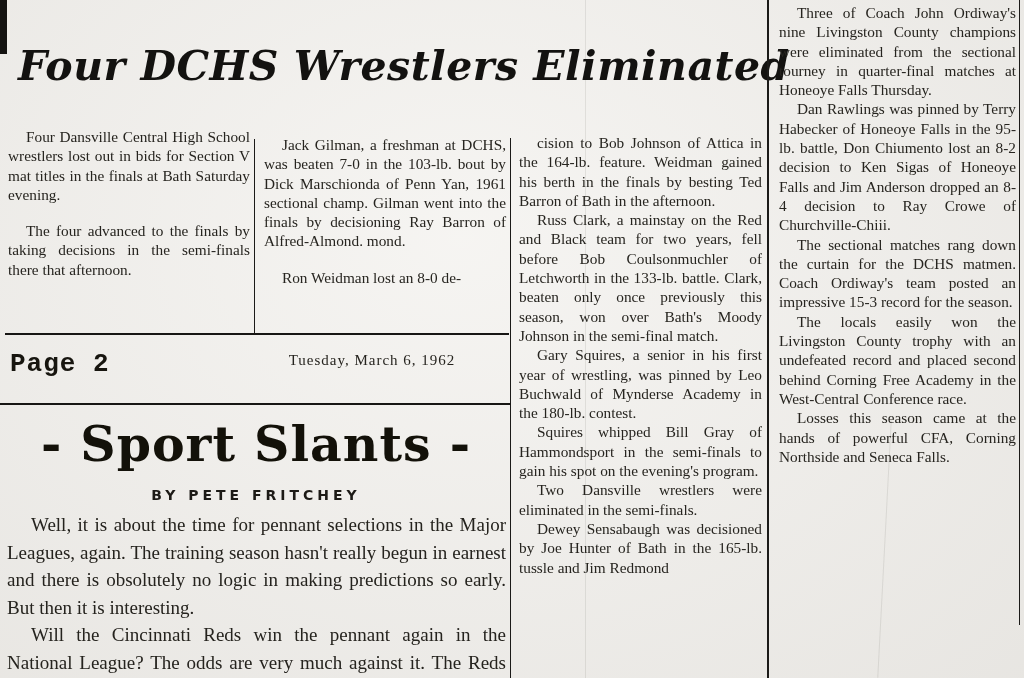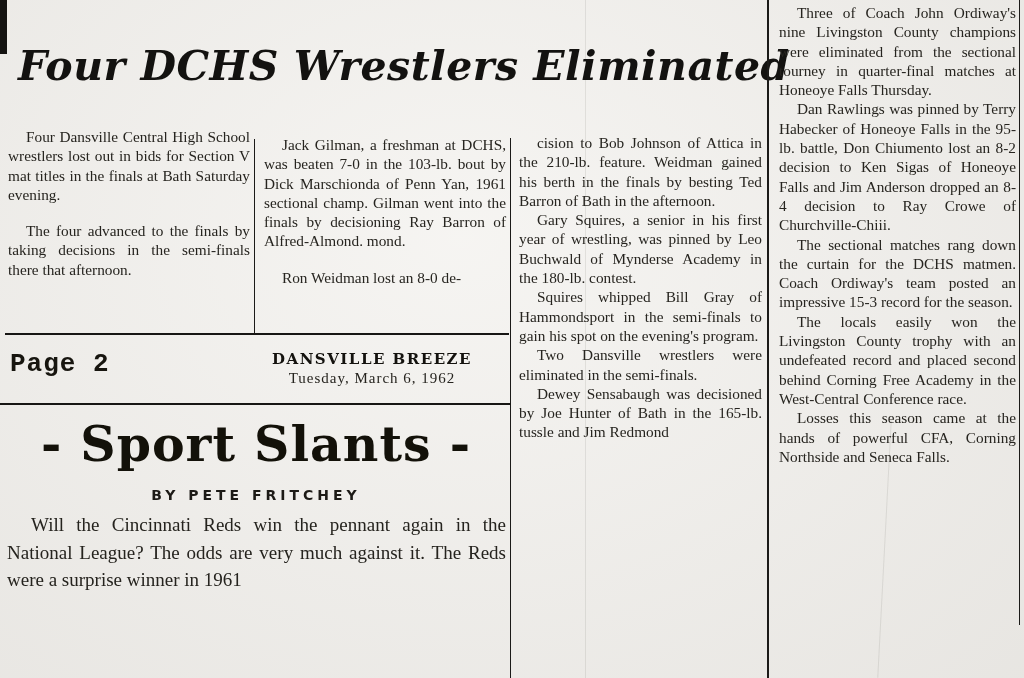--- a/index.html
+++ b/index.html
@@ -91,42 +91,43 @@
     <p>Four Dansville Central High School wrestlers lost out in bids for Section V mat titles in the finals at Bath Saturday evening.</p>
     <p>The four advanced to the finals by taking decisions in the semi-finals there that afternoon.</p>
   </div>
 
   <div class="news-col gapped" style="left:264px;top:135px;width:242px;">
     <p>Jack Gilman, a freshman at DCHS, was beaten 7-0 in the 103-lb. bout by Dick Marschionda of Penn Yan, 1961 sectional champ. Gilman went into the finals by decisioning Ray Barron of Alfred-Almond. mond.</p>
     <p>Ron Weidman lost an 8-0 de-</p>
   </div>
 
   <div class="news-col" style="left:519px;top:133px;width:243px;height:545px;overflow:hidden;">
-    <p>cision to Bob Johnson of Attica in the 210-lb. feature. Weidman gained his berth in the finals by besting Ted Barron of Bath in the afternoon.</p>
+    <p>cision to Bob Johnson of Attica in the 164-lb. feature. Weidman gained his berth in the finals by besting Ted Barron of Bath in the afternoon.</p>
+    <p>Russ Clark, a mainstay on the Red and Black team for two years, fell before Bob Coulsonmuchler of Letchworth in the 133-lb. battle. Clark, beaten only once previously this season, won over Bath's Moody Johnson in the semi-final match.</p>
     <p>Gary Squires, a senior in his first year of wrestling, was pinned by Leo Buchwald of Mynderse Academy in the 180-lb. contest.</p>
     <p>Squires whipped Bill Gray of Hammondsport in the semi-finals to gain his spot on the evening's program.</p>
     <p>Two Dansville wrestlers were eliminated in the semi-finals.</p>
     <p>Dewey Sensabaugh was decisioned by Joe Hunter of Bath in the 165-lb. tussle and Jim Redmond</p>
   </div>
 
   <div class="news-col" style="left:779px;top:3px;width:237px;height:675px;overflow:hidden;">
     <p>Three of Coach John Ordiway's nine Livingston County champions were eliminated from the sectional tourney in quarter-final matches at Honeoye Falls Thursday.</p>
     <p>Dan Rawlings was pinned by Terry Habecker of Honeoye Falls in the 95-lb. battle, Don Chiumento lost an 8-2 decision to Ken Sigas of Honeoye Falls and Jim Anderson dropped an 8-4 decision to Ray Crowe of Churchville-Chiii.</p>
     <p>The sectional matches rang down the curtain for the DCHS matmen. Coach Ordiway's team posted an impressive 15-3 record for the season.</p>
     <p>The locals easily won the Livingston County trophy with an undefeated record and placed second behind Corning Free Academy in the West-Central Conference race.</p>
     <p>Losses this season came at the hands of powerful CFA, Corning Northside and Seneca Falls.</p>
   </div>
 
   <div class="rule-h" style="left:5px;top:333px;width:504px;"></div>
   <div class="page-label">Page 2</div>
   <div class="mh-center">
-    <div class="paper-name">DANSVILLE BREEZE</div>
     <div class="date-line">Tuesday, March 6, 1962</div>
   </div>
   <div class="rule-h" style="left:0;top:403px;width:511px;"></div>
 
   <div class="slants-title">- Sport Slants -</div>
   <div class="slants-byline">BY PETE FRITCHEY</div>
   <div class="slants-body">
+    <p>Well, it is about the time for pennant selections in the Major Leagues, again. The training season hasn't really begun in earnest and there is obsolutely no logic in making predictions so early. But then it is interesting.</p>
     <p>Will the Cincinnati Reds win the pennant again in the National League? The odds are very much against it. The Reds were a surprise winner in 1961</p>
   </div>
 
 </div>
 
 </body></html>

